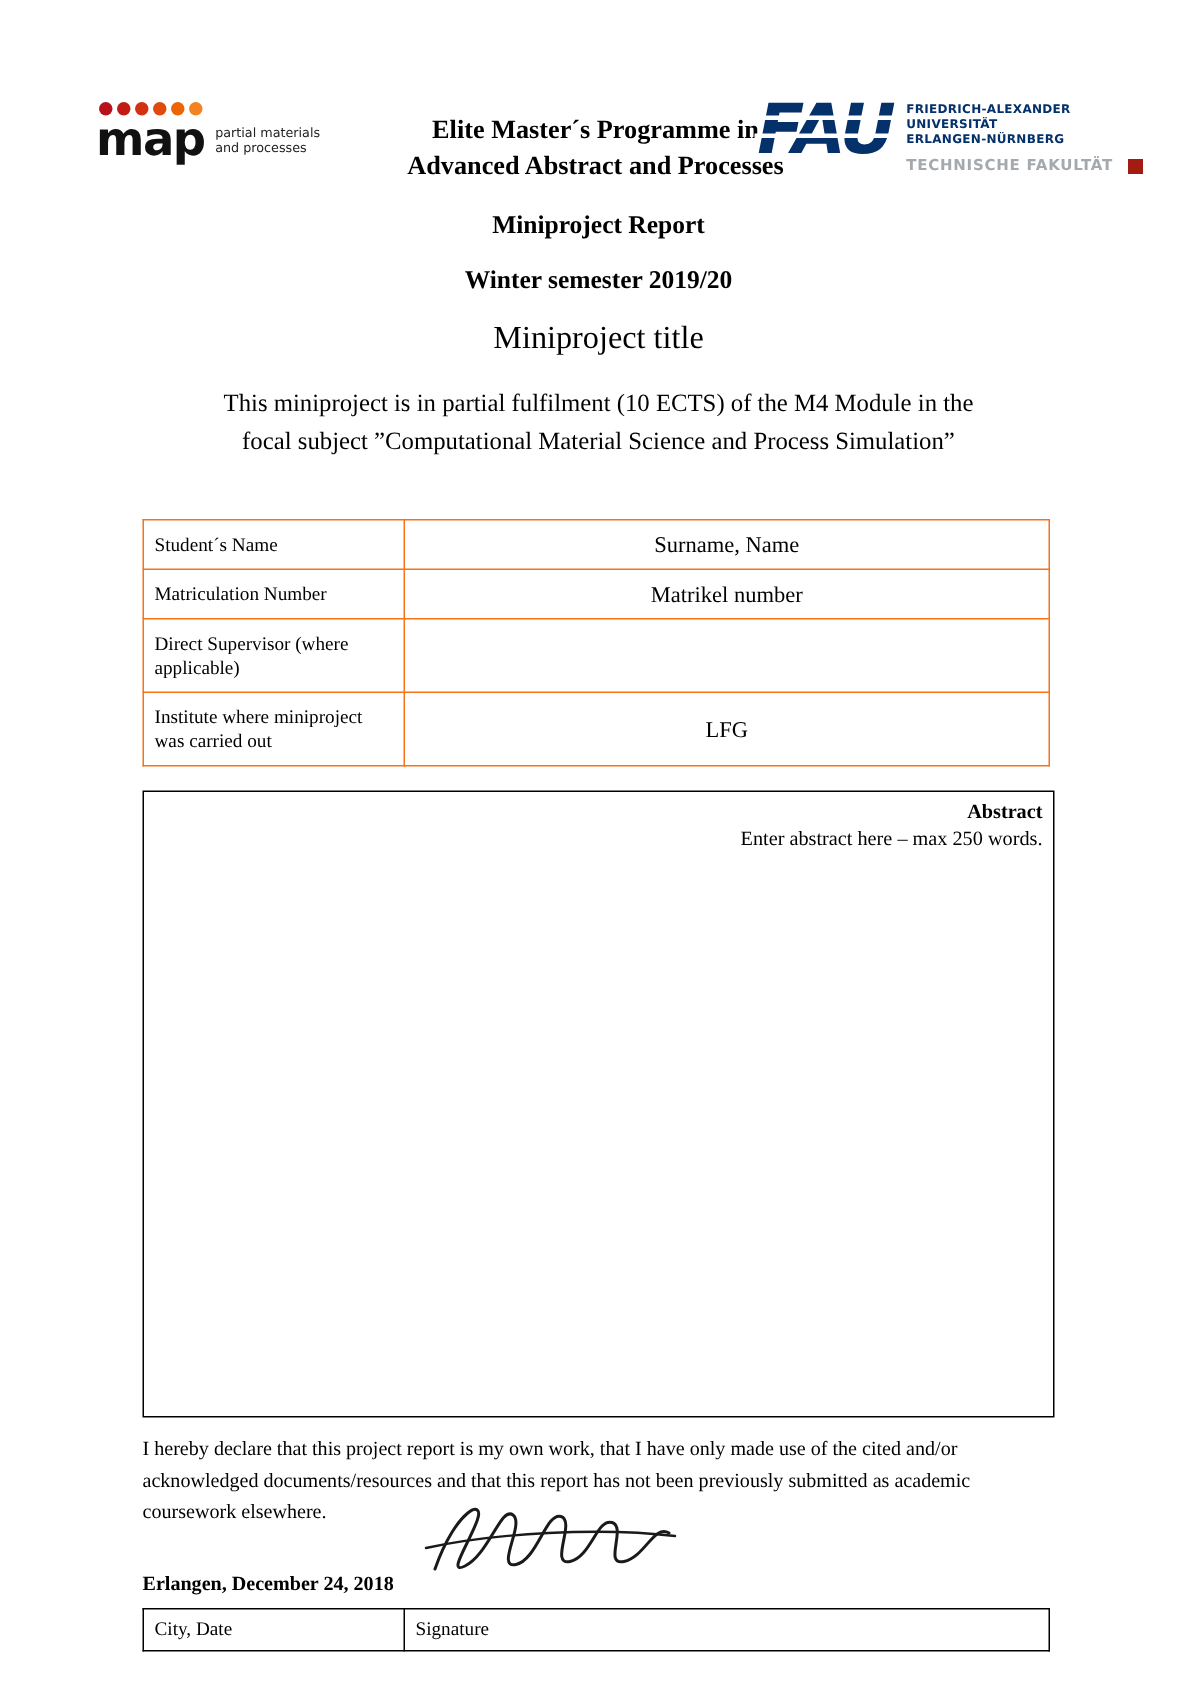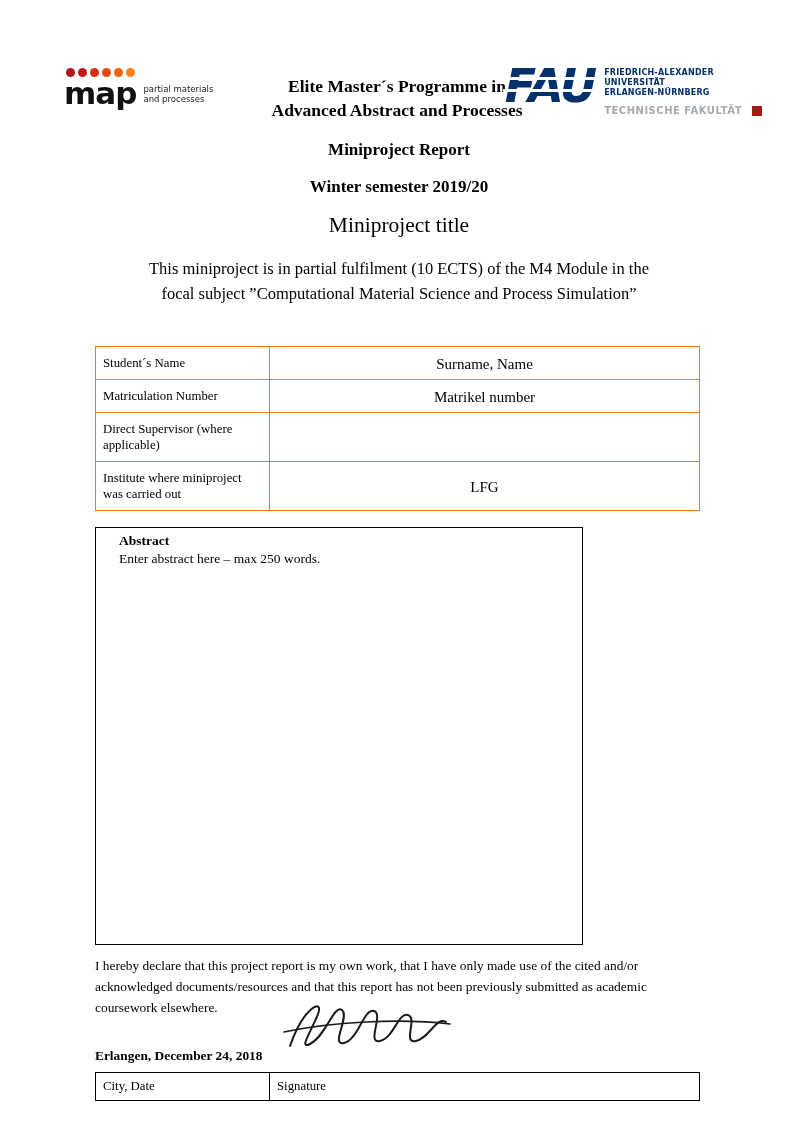--- a/index.html
+++ b/index.html
@@ -42,22 +42,22 @@
   .subtitle    { margin-top:18px;  text-align:center; font-size:16.5px; line-height:25px; }
 
   table { border-collapse:collapse; }
   .info-table { margin-top:40px; width:605px; }
   .info-table td { border:1px solid #f97316; vertical-align:middle; }
   .label-cell { width:159px; font-size:12.8px; line-height:16px; padding:4px 7px; }
   .value-cell { text-align:center; font-size:15px; vertical-align:top; padding-top:4px; }
   .r-small td { height:24px; }
   .r-tall  td { height:40px; }
 
-  .abstract-box { margin-top:16px; width:488px; height:418px; border:1px solid #000;
-                  box-sizing:border-box; padding:4px 23px; }
+  .abstract-box { margin-top:16px; width:608px; height:418px; border:1px solid #000;
+                  box-sizing:border-box; padding:4px 7px;text-align:right; }
   .abstract-heading { font-weight:bold; font-size:13.5px; line-height:18px; }
   .abstract-placeholder { font-size:13.5px; line-height:18px; }
 
   .declaration { margin:10px 0 0 0; font-size:13.4px; line-height:21px; text-align:left; }
 
   .sig-area { position:relative; margin-top:12px; height:40px; }
   .city-date { font-size:13.4px; position:absolute; left:0; bottom:6px;font-weight:bold; }
   .signature-svg { position:absolute; left:185px; top:-32px; }
 
   .sign-table { width:605px; margin-top:2px; }

